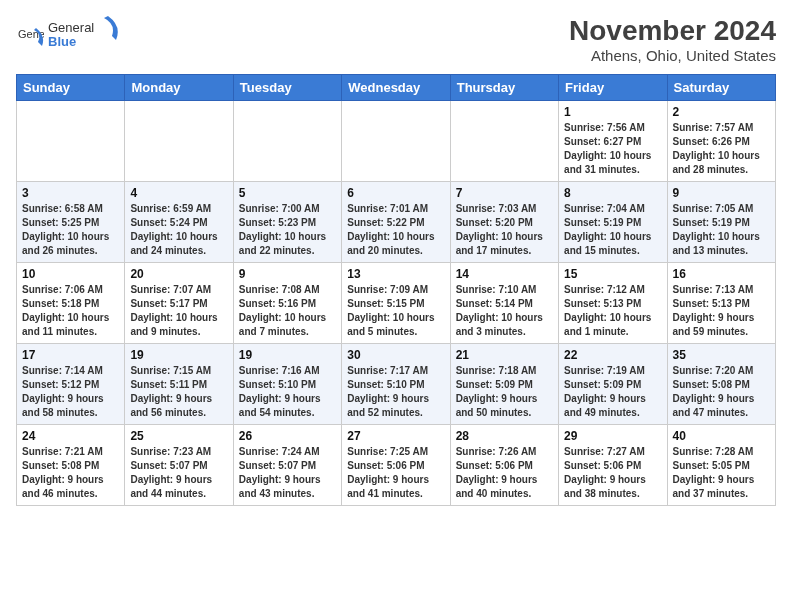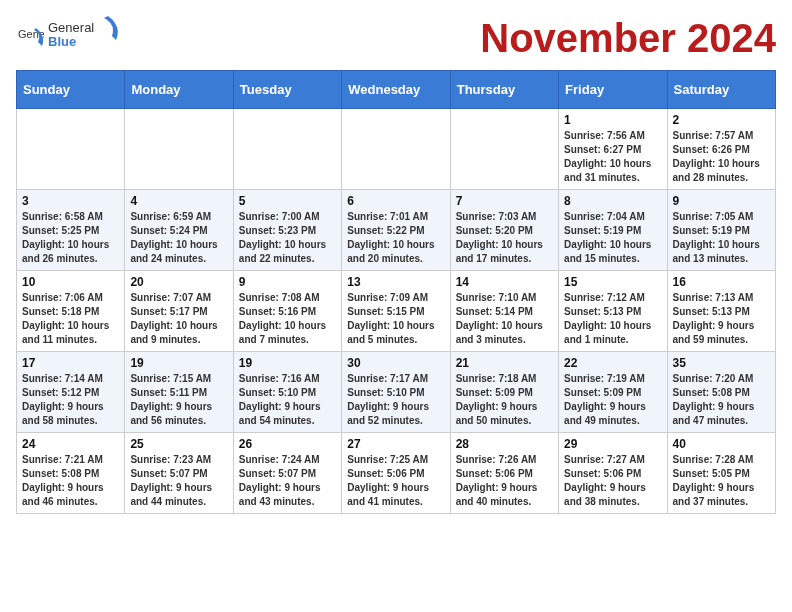--- a/index.html
+++ b/index.html
@@ -26,40 +26,40 @@
       line-height: 1.2;
     }
     .logo-icon {
       width: 28px;
       height: 28px;
     }
     .title-area {
       text-align: right;
     }
     .month-title {
-      font-size: 40px;
-      font-weight: bold;
-      color: #b91c1c;
+      font-size: 28px;
+      font-weight: bold;
+      color: #404040;
       line-height: 1.1;
     }
     .location-title {
       font-size: 15px;
       color: #444;
     }
     .calendar {
       width: 100%;
       border-collapse: collapse;
       border: 1px solid #ccc;
     }
     .calendar th {
       background: #3a7bd5;
       color: #fff;
       font-size: 13px;
       font-weight: bold;
-      padding: 11px 6px;
+      padding: 5px 6px;
       text-align: left;
       border: 1px solid #2d62b8;
     }
     .calendar td {
       vertical-align: top;
       border: 1px solid #ccc;
       padding: 4px 5px;
       font-size: 10.5px;
       color: #222;
       width: calc(100% / 7);
@@ -103,20 +103,21 @@
         <svg width="70" height="40" viewBox="0 0 70 40">
           <text x="0" y="16" font-size="13" font-family="Arial" fill="#333">General</text>
           <text x="0" y="30" font-size="13" font-family="Arial" font-weight="bold" fill="#3a7bd5">Blue</text>
           <path d="M56 2 Q68 8 64 20 L68 24 Q74 10 60 0 Z" fill="#3a7bd5"></path>
         </svg>
       </div>
     </div>
   </div>
   <div class="title-area">
     <div class="month-title">November 2024</div>
+    <div class="location-title">Athens, Ohio, United States</div>
   </div>
 </div>
 
 <table class="calendar">
   <thead>
     <tr>
     <th>Sunday</th>
         <th>Monday</th>
         <th>Tuesday</th>
         <th>Wednesday</th>

